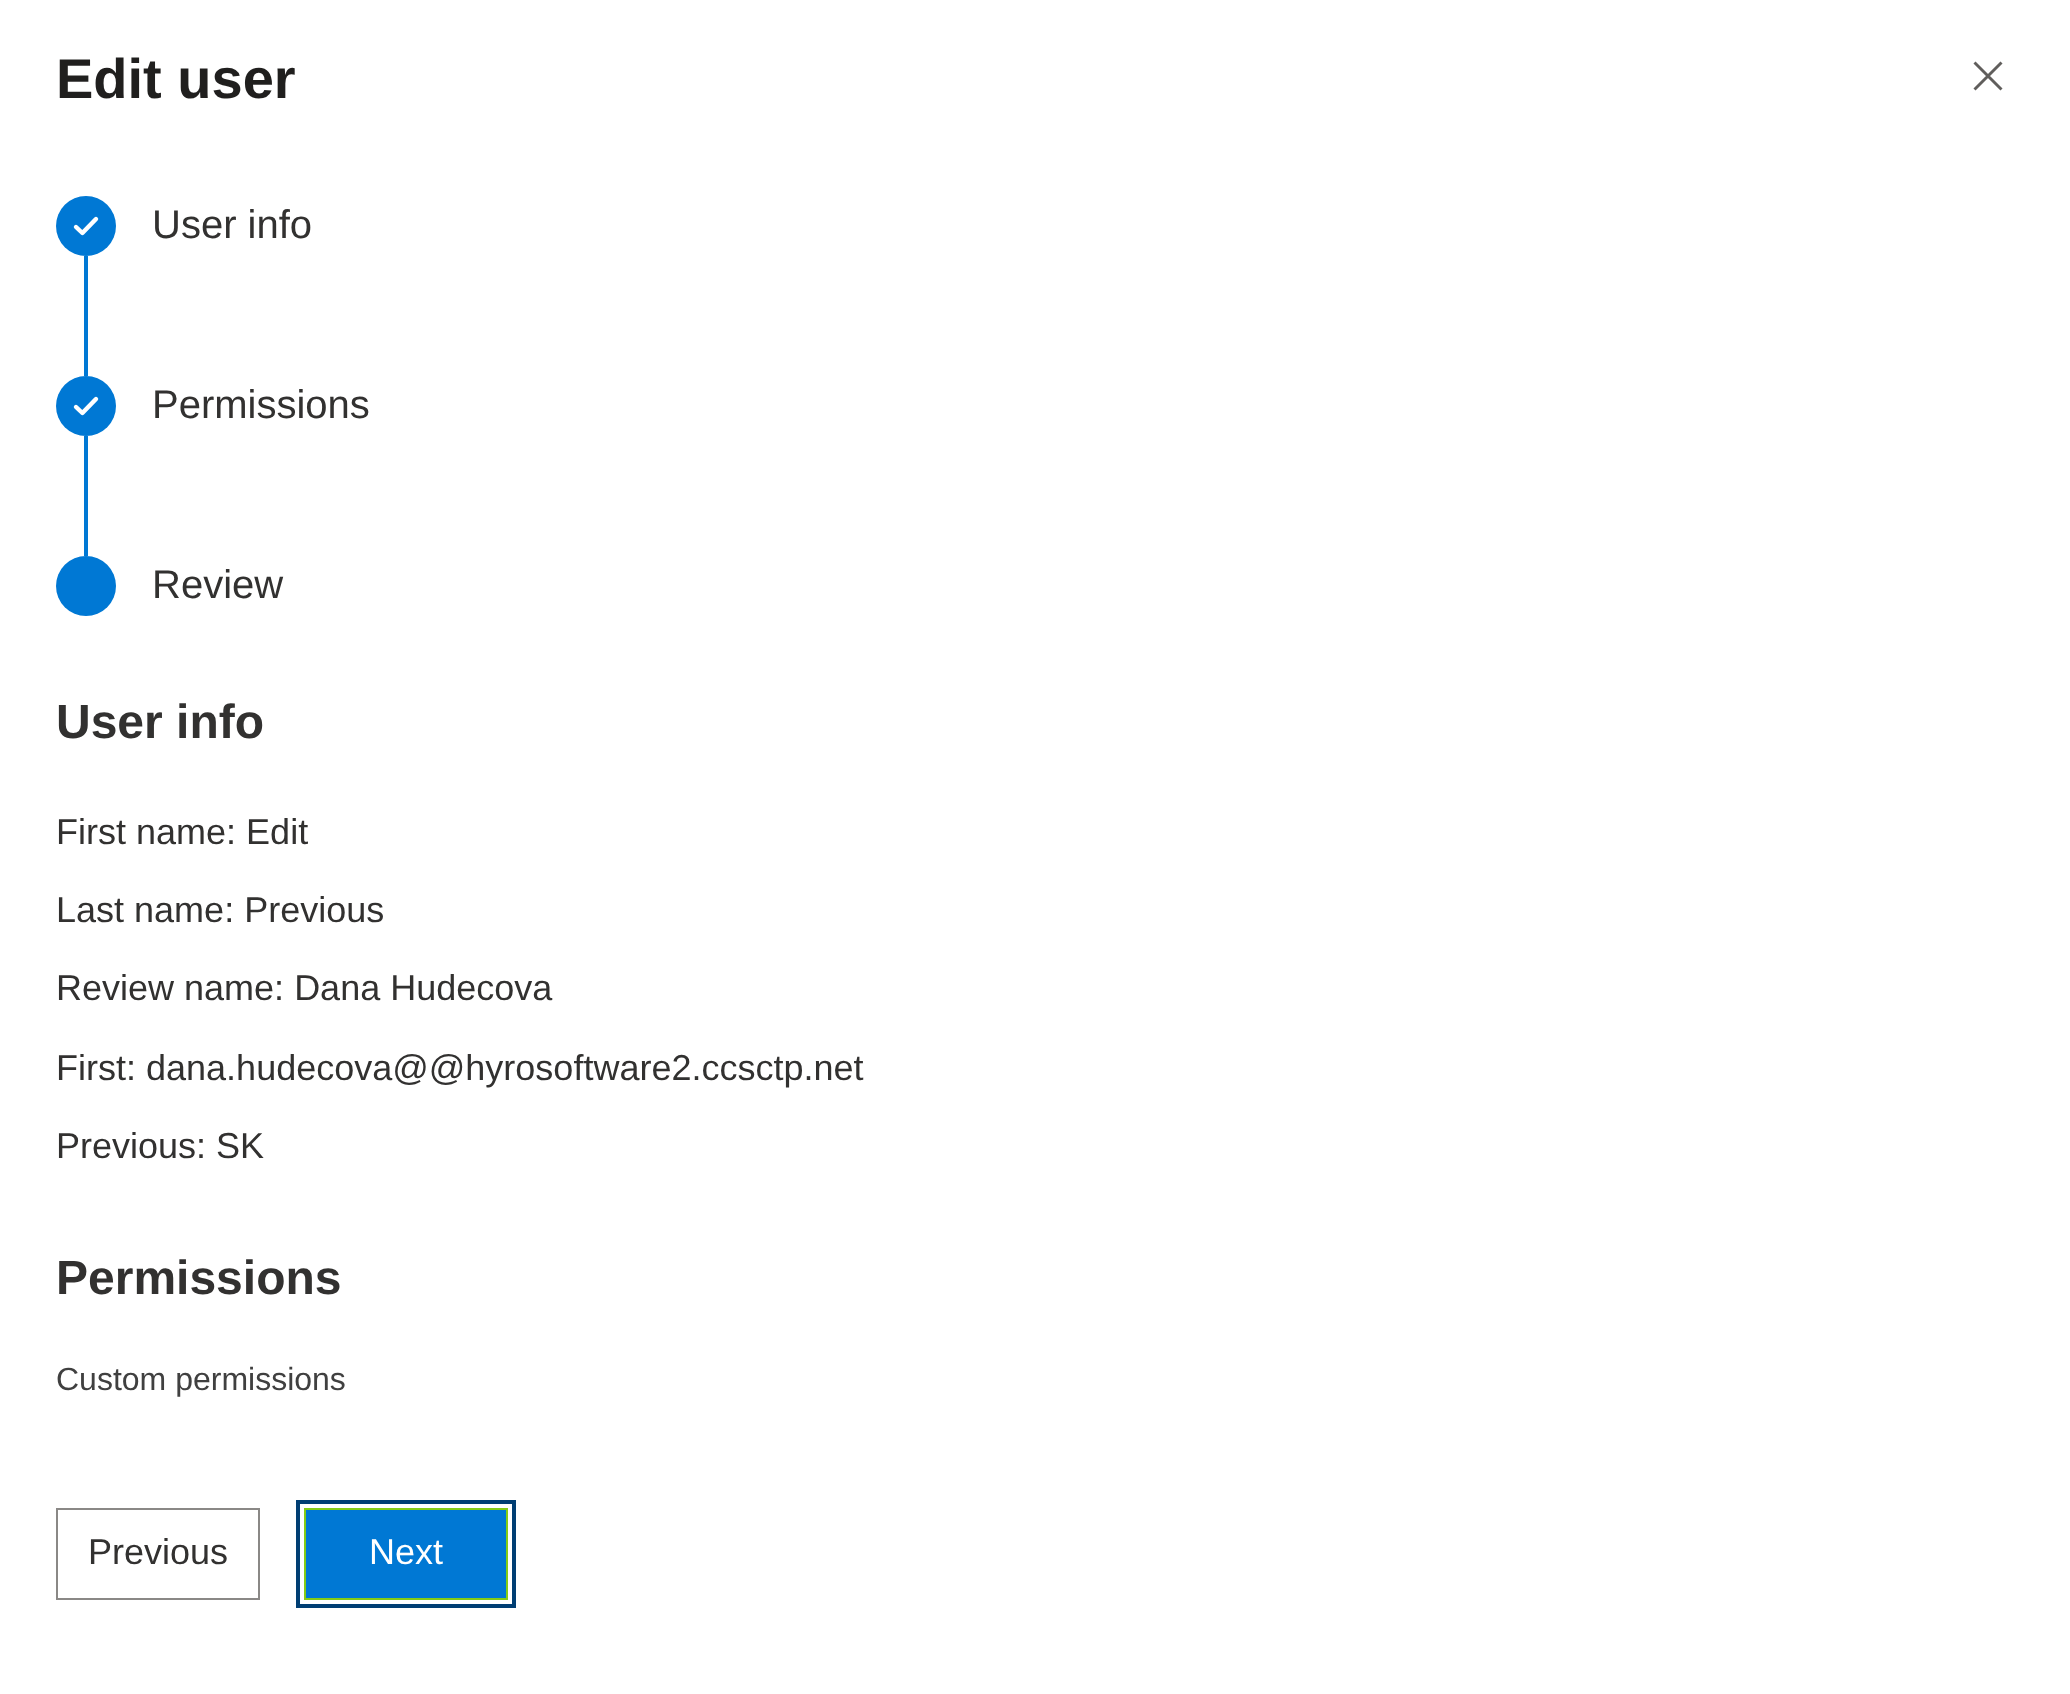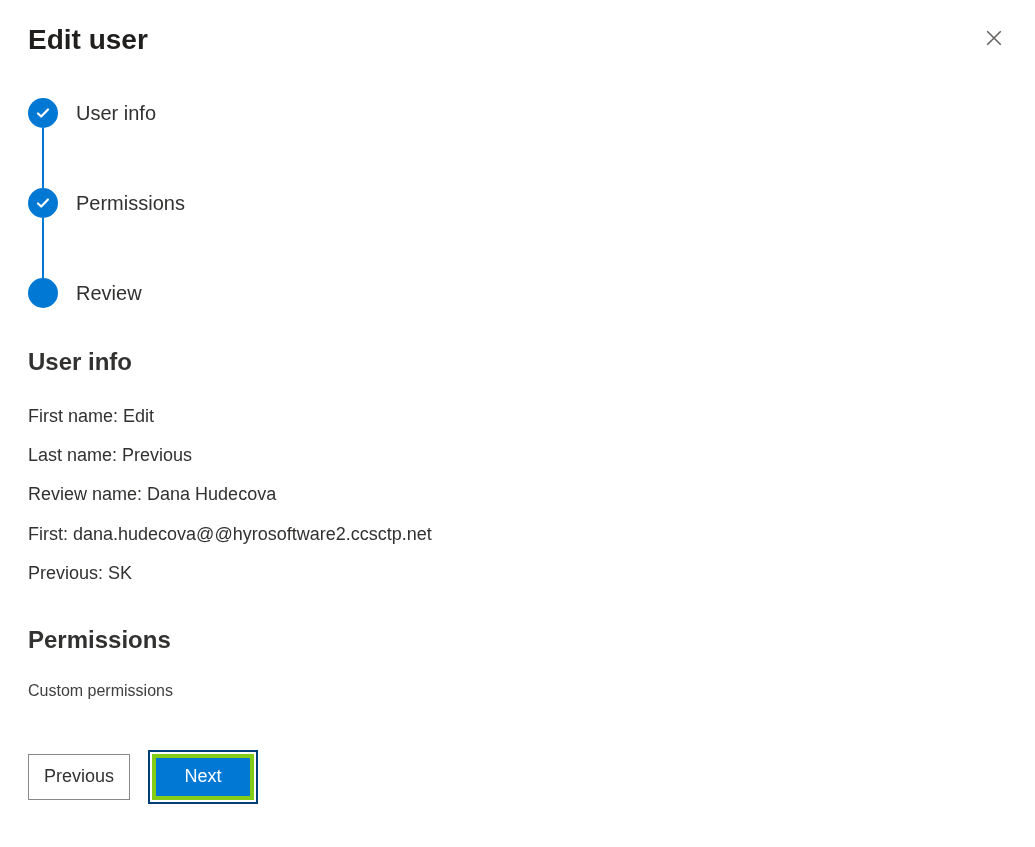--- a/index.html
+++ b/index.html
@@ -146,21 +146,21 @@
       font-size: 18px;
       border: 1px solid #8a8886;
       background: #fff;
       color: #323130;
       cursor: pointer;
       font-family: inherit;
     }
     .btn-primary {
       background: #0078d4;
       color: #fff;
-      border: 4px solid #84cc16;
+      border: 1px solid #84cc16;
       outline: 2px solid #003e73;
       outline-offset: 2px;
     }
     .footer-spacer { flex: 1; }
   </style>
 </head>
 <body>
 
 <div class="header">
   <div class="header-title">Edit user</div>

